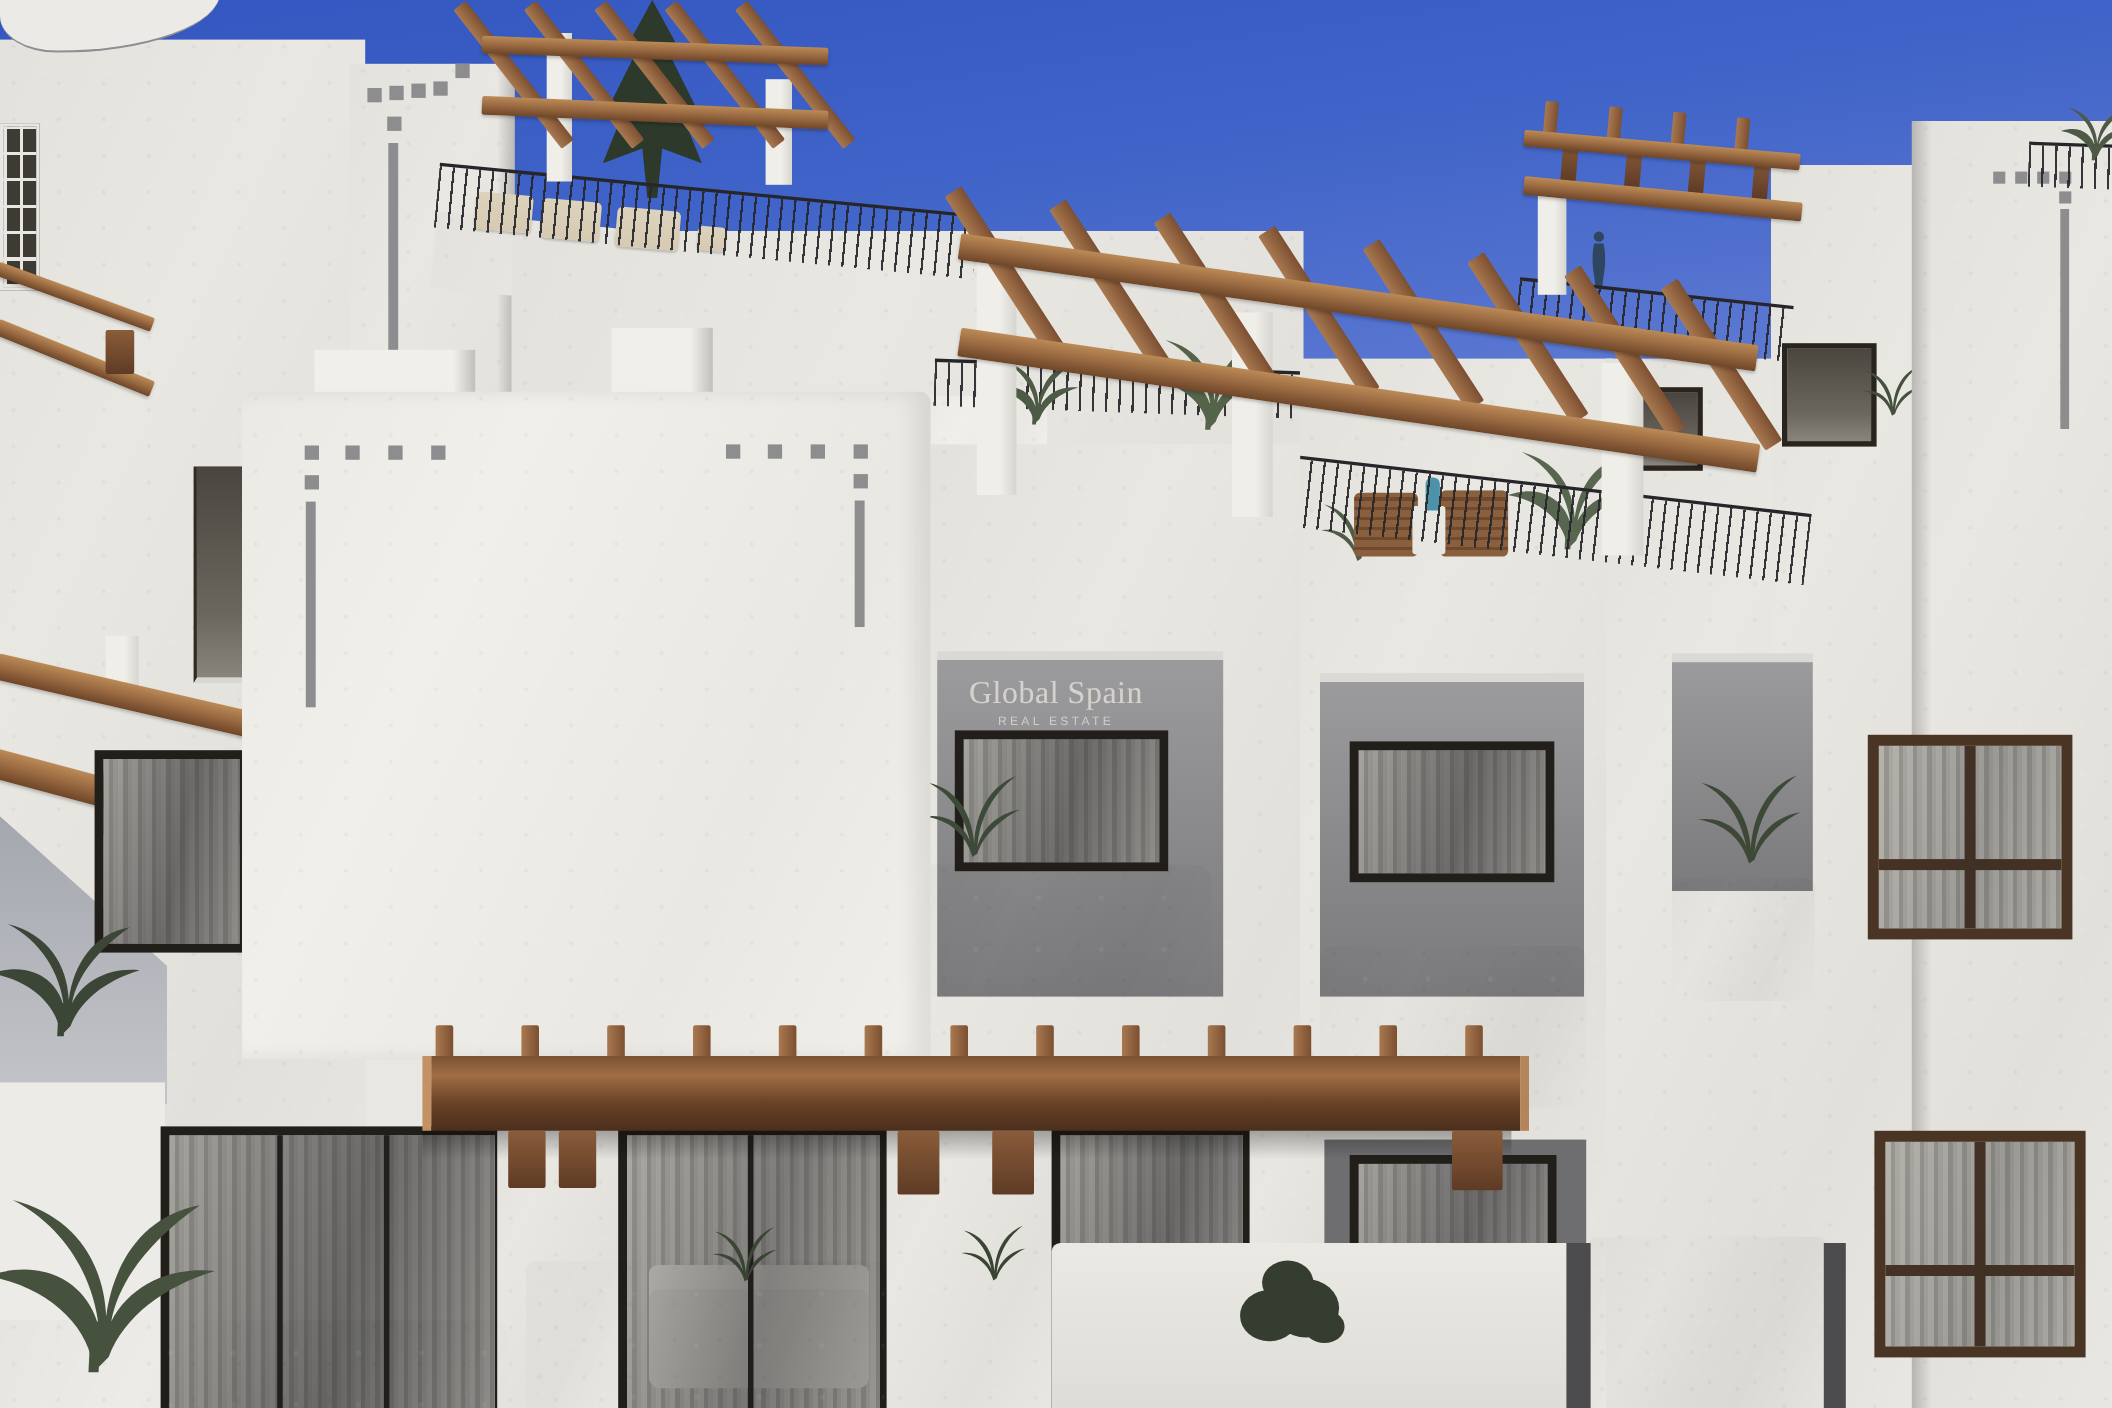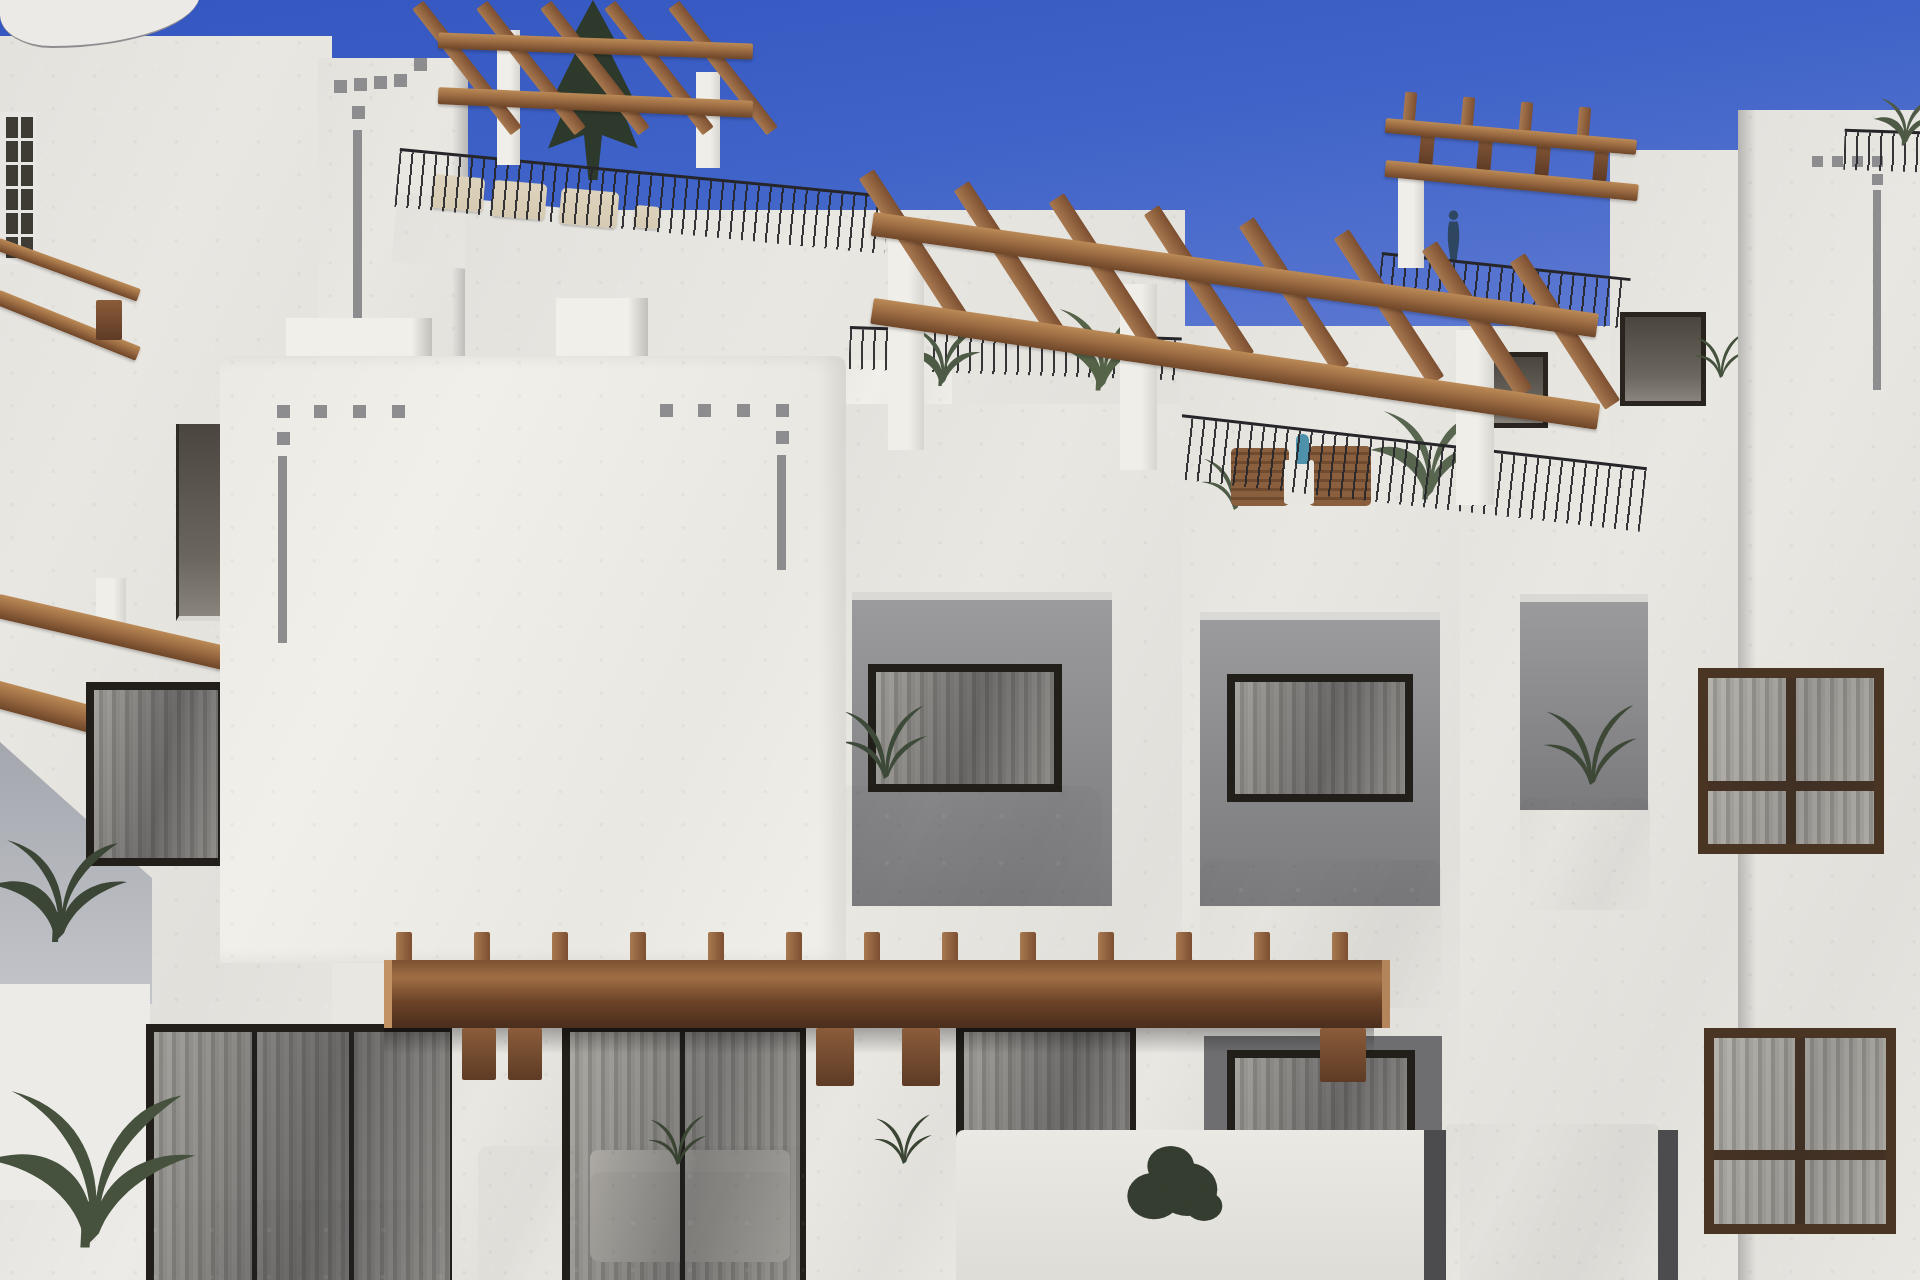--- a/index.html
+++ b/index.html
@@ -333,14 +333,18 @@
   <div class="a gap" style="left:1658px;top:1130px;width:20px;height:154px"></div>
   <svg class="veg" style="left:1124px;top:1086px;width:100px;height:190px;color:#343d2f">
       <use href="#bush"></use>
     </svg>
 
   <div class="a par tx" style="left:0;top:1200px;width:462px;height:80px;border-radius:0 14px 0 0"></div>
   <svg class="veg" style="left:-30px;top:1030px;width:230px;height:260px;color:#46523d">
       <use href="#palm"></use>
     </svg>
 
+  <div class="a wm" style="left:800px;top:614px">
+    <div class="brand">Global Spain</div>
+    <div class="tagline">REAL ESTATE</div>
+  </div>
 
 </div>
 
 </body></html>

